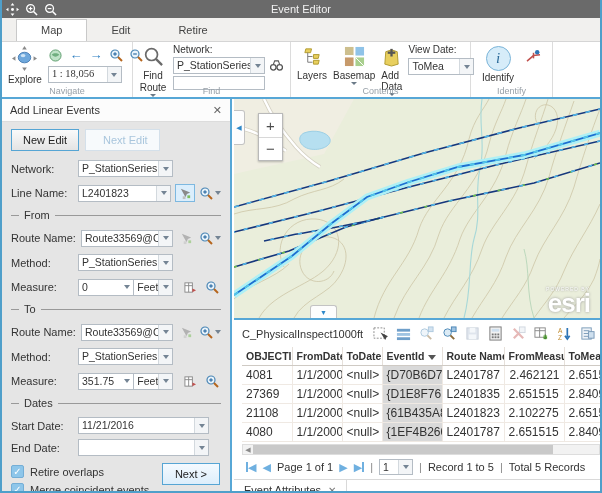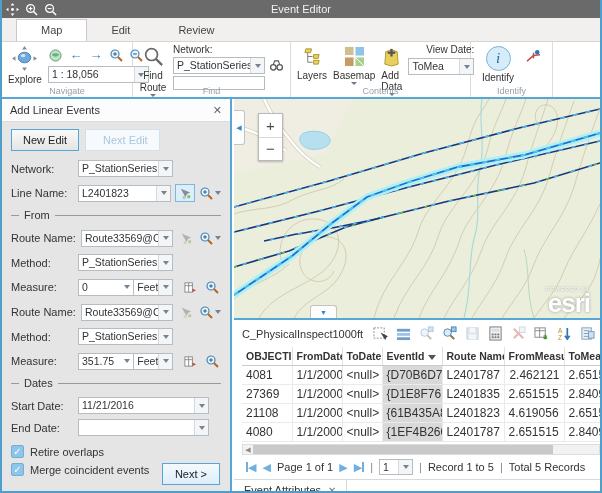--- a/index.html
+++ b/index.html
@@ -127,21 +127,21 @@
             <line x1="4" y1="6" x2="8" y2="6" stroke="#fff" stroke-width="1.2"></line>
           </svg>
       </span>
     </div>
     <div class="tb-title">Event Editor</div>
   </div>
 
   <div class="tabbar">
     <div class="rtab active">Map</div>
     <div class="rtab">Edit</div>
-    <div class="rtab">Review</div>
+    <div class="rtab">Retire</div>
   </div>
 
   <div class="ribbon">
 
     <div class="rgroup" style="width:131px;">
       <div class="bigbtn" style="width:42px;">
         <span>
           <svg viewBox="0 0 26 26" width="25" height="25">
               <g fill="#8a8a8a">
                 <path d="M13 0l2.4 3.6h-4.8z"></path>
@@ -174,21 +174,21 @@
               </svg>
           </span>
           <span class="smicon">
             <svg viewBox="0 0 14 14" width="14" height="14">
                 <circle cx="6" cy="6" r="4" fill="#eaf4fb" stroke="#4a86b5" stroke-width="1.2"></circle>
                 <line x1="9" y1="9" x2="13" y2="13" stroke="#b5651d" stroke-width="2"></line>
                 <line x1="4.2" y1="6" x2="7.8" y2="6" stroke="#2e6da4" stroke-width="1.2"></line>
               </svg>
           </span>
         </div>
-        <div class="combo" style="width:101px;">
+        <div class="combo" style="width:74px;font-family:Liberation Serif, serif;">
           <span class="cval">1 : 18,056</span>
           <span class="cbtn">
               <span class="car"></span>
             </span>
         </div>
       </div>
       <div class="glabel">Navigate</div>
     </div>
 
     <div class="rgroup" style="width:158px;">
@@ -254,21 +254,21 @@
         <span>
           <svg viewBox="0 0 22 22" width="21" height="21">
               <path d="M5 6l6-2 6 2 1 13-7 2-7-2z" fill="#e8cf5e" stroke="#b09a30"></path>
               <line x1="11" y1="3" x2="11" y2="11" stroke="#555" stroke-width="2.4"></line>
               <line x1="7" y1="7" x2="15" y2="7" stroke="#555" stroke-width="2.4"></line>
             </svg>
         </span>
         <span>Add Data</span>
         <span class="tinycar"></span>
       </div>
-      <div style="display:flex; flex-direction:column; gap:3px;align-items:flex-end;">
+      <div style="display:flex; flex-direction:column; gap:3px;">
         <span class="rlabel">View Date:</span>
         <div class="combo" style="width:66px;">
           <span class="cval">ToMea</span>
           <span class="cbtn">
               <span class="car"></span>
             </span>
         </div>
       </div>
       <div class="glabel">Contents</div>
     </div>
@@ -406,20 +406,25 @@
           <span class="toolic">
             <svg viewBox="0 0 14 14" width="14" height="14">
                 <circle cx="6" cy="6" r="4" fill="#eaf4fb" stroke="#4a86b5" stroke-width="1.2"></circle>
                 <line x1="9" y1="9" x2="13" y2="13" stroke="#b5651d" stroke-width="2"></line>
                 <line x1="4.2" y1="6" x2="7.8" y2="6" stroke="#2e6da4" stroke-width="1.2"></line>
                 <line x1="6" y1="4.2" x2="6" y2="7.8" stroke="#2e6da4" stroke-width="1.2"></line>
               </svg>
           </span>
         </div>
 
+        <div class="sep">
+          <span class="ln short"></span>
+            <span class="st">To</span>
+            <span class="ln"></span>
+        </div>
 
         <div class="frow">
           <span class="flabel" style="width:66px;">Route Name:</span>
           <div class="combo w92">
             <span class="cval">Route33569@Centi</span>
             <span class="cbtn">
                 <span class="car"></span>
               </span>
           </div>
           <span class="toolic">
@@ -707,21 +712,21 @@
                 <td style="width: 62px;">L2401835</td>
                 <td style="width: 60px;">2.651515</td>
                 <td style="width: 36px;">2.8409</td>
               </tr>
               <tr>
                 <td style="width: 50px;">21108</td>
                 <td style="width: 50px;">1/1/2000</td>
                 <td style="width: 40px;">&lt;null&gt;</td>
                 <td class="sel" style="width: 60px;">{61B435A8-3</td>
                 <td style="width: 62px;">L2401823</td>
-                <td style="width: 60px;">4.619056</td>
+                <td style="width: 60px;">2.102275</td>
                 <td style="width: 36px;">2.6515</td>
               </tr>
               <tr>
                 <td style="width: 50px;">4080</td>
                 <td style="width: 50px;">1/1/2000</td>
                 <td style="width: 40px;">&lt;null&gt;</td>
                 <td class="sel" style="width: 60px;">{1EF4B260-F</td>
                 <td style="width: 62px;">L2401787</td>
                 <td style="width: 60px;">2.651515</td>
                 <td style="width: 36px;">2.8409</td>

